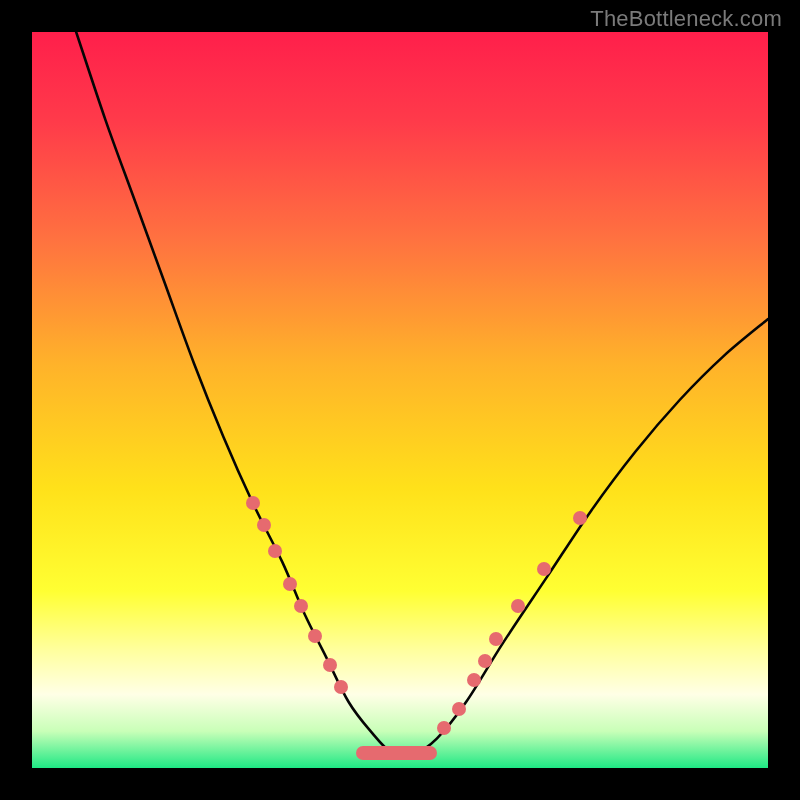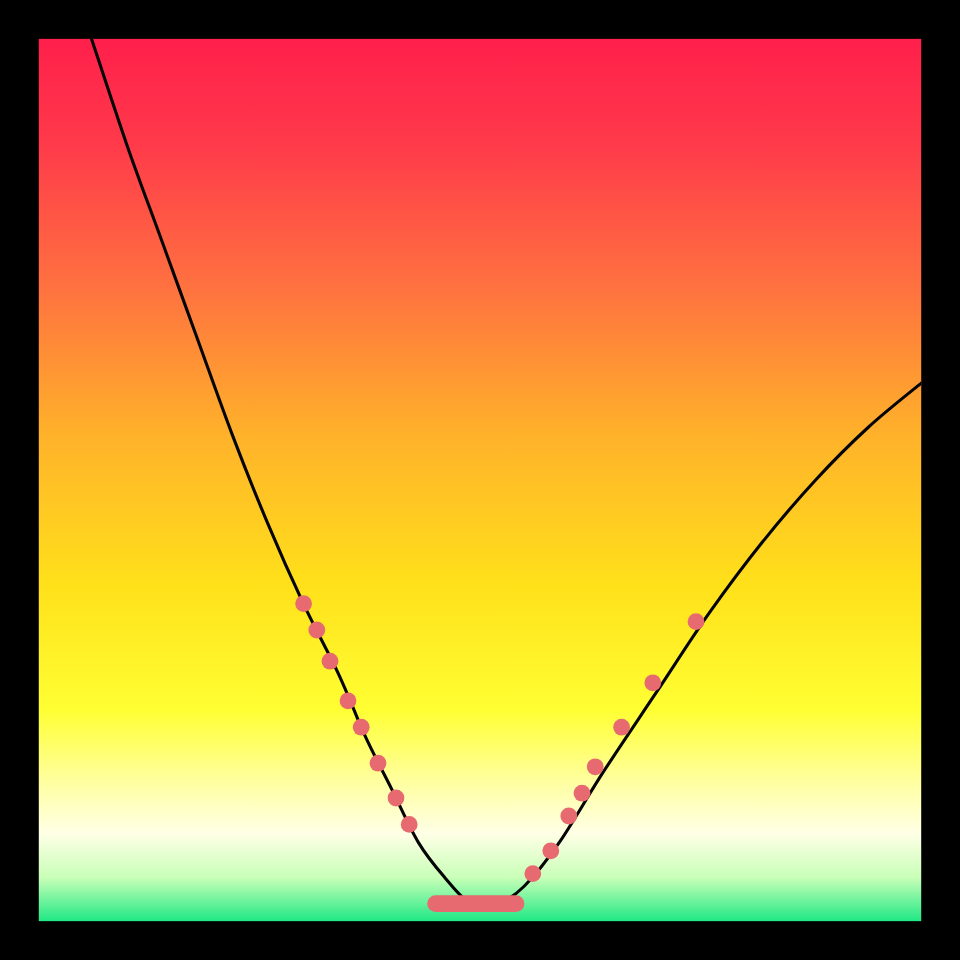--- a/index.html
+++ b/index.html
@@ -57,20 +57,21 @@
     height: 14px;
     margin-top: -7px;
     border-radius: 7px;
     background: #e66a6f;
   }
 </style>
 </head>
 <body>
 
 <div class="frame">
+  <div class="watermark">TheBottleneck.com</div>
   <div class="plot">
     <svg class="gradient" viewBox="0 0 100 100" preserveAspectRatio="none">
       <defs>
         <linearGradient id="bg-grad" x1="0" y1="0" x2="0" y2="1">
             <stop offset="0%" stop-color="#ff1f4b"></stop>
             <stop offset="12%" stop-color="#ff3a4a"></stop>
             <stop offset="28%" stop-color="#ff7140"></stop>
             <stop offset="45%" stop-color="#ffb22a"></stop>
             <stop offset="62%" stop-color="#ffe11a"></stop>
             <stop offset="76%" stop-color="#ffff33"></stop>

